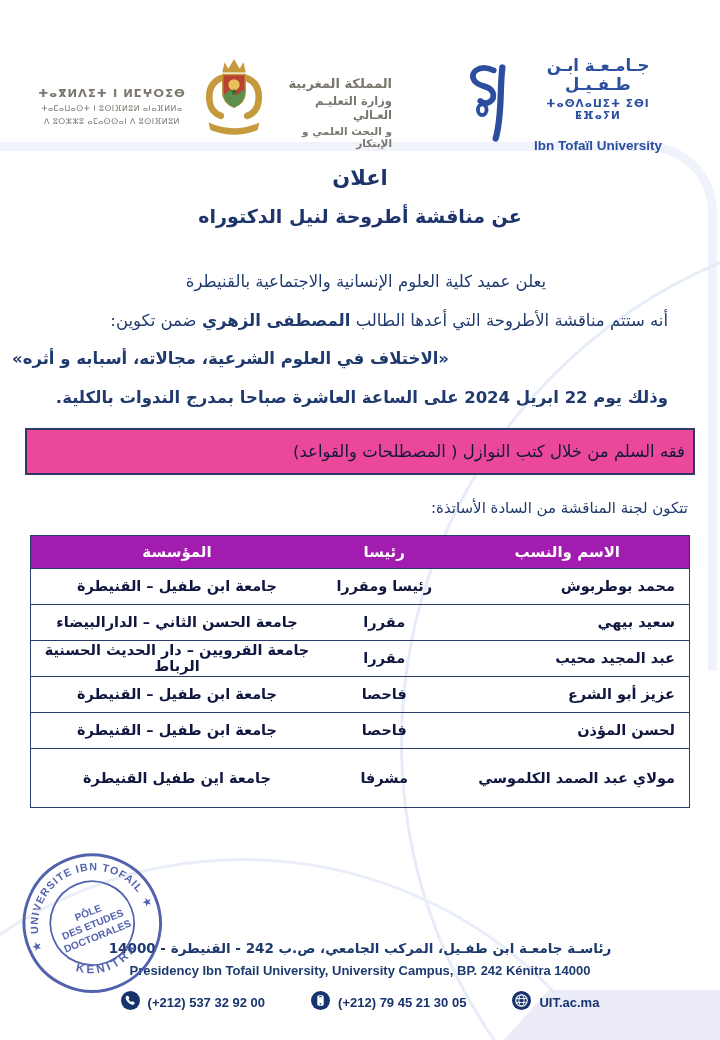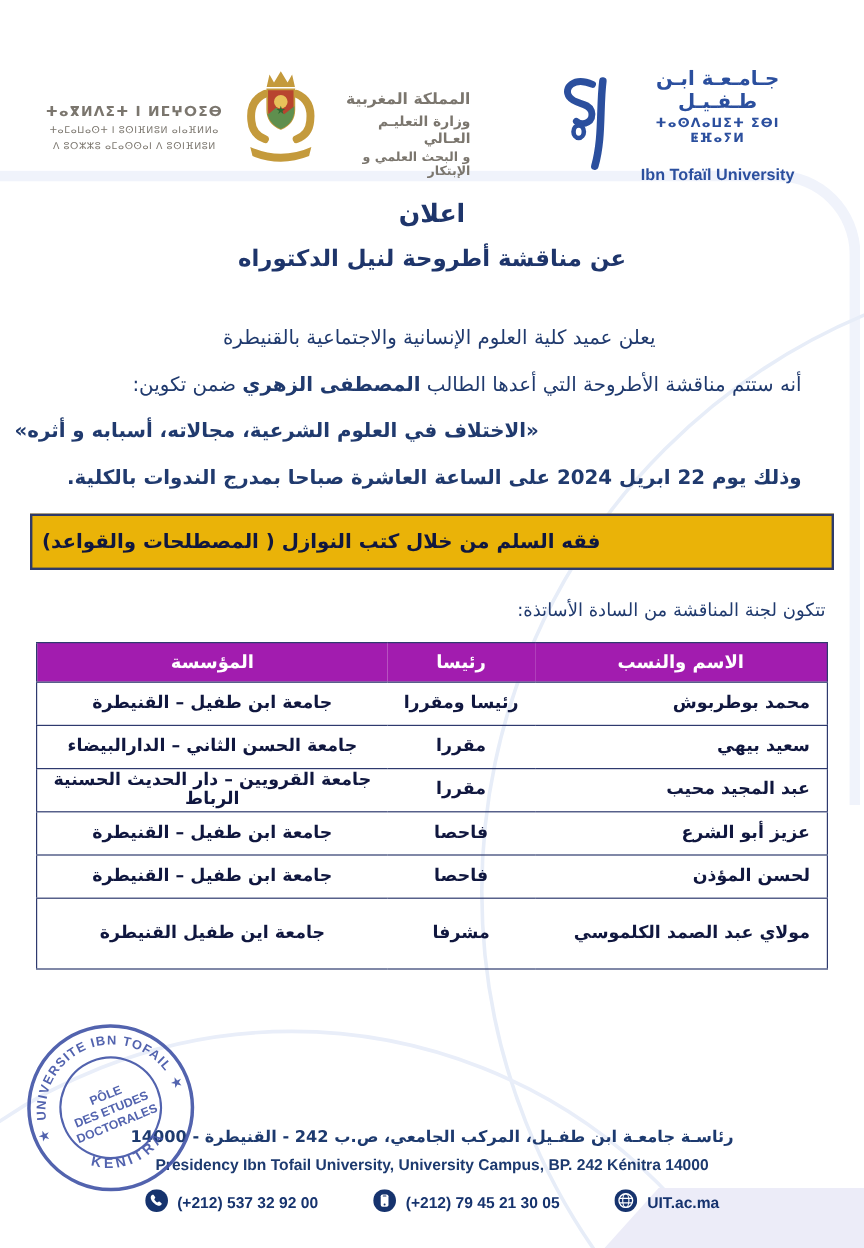--- a/index.html
+++ b/index.html
@@ -31,22 +31,22 @@
   
   .content{position:absolute;top:150px;left:0;right:0;z-index:2;direction:rtl;}
   .title{margin:16px 0 0;text-align:center;font-size:21px;font-weight:bold;color:#1e356b;}
   .subtitle{margin:15px 0 0;text-align:center;font-size:19px;font-weight:bold;color:#1e356b;}
   .content p{margin:0;font-size:16.5px;color:#203a6e;line-height:1.55;padding-left:12px;}
   .p1{margin-top:42px !important;text-align:center;}
   .p2{margin-top:13px !important;text-align:right;padding:0 52px;}
   .p3{margin-top:13px !important;text-align:left;font-weight:bold;}
   .p4{margin-top:13px !important;text-align:right;padding:0 52px;font-weight:bold;}
   .p5{margin-top:16px !important;text-align:center;font-weight:bold;font-size:17px !important;}
-  .subject-box{margin:18px 25px 0;border:2px solid #2f3a68;background:#eab308;
-               padding:12px 8px;text-align:left;font-size:16.5px;font-weight:bold;color:#10173f;}
+  .subject-box{margin:18px 25px 0;border:2px solid #2f3a68;background:#ec4899;
+               padding:12px 8px;text-align:right;font-size:16.5px;font-weight:normal;color:#10173f;}
   .intro{margin-top:22px !important;text-align:right;padding:0 32px;font-size:15px !important;}
   
   table.committee{width:660px;margin:14px auto 0;border-collapse:collapse;direction:rtl;
                   border:1px solid #2e3a6e;}
   table.committee th{background:#a21caf;color:#fff;font-weight:bold;font-size:15px;height:30px;
                      border:1px solid #2e3a6e;border-left:none;border-right:none;}
   table.committee td{border-top:1px solid #2e3a6e;border-bottom:1px solid #2e3a6e;
                      height:33px;font-weight:bold;font-size:14.5px;color:#10173f;}
   td.c-name{text-align:right;padding-right:14px;width:236px;}
   td.c-role{text-align:center;width:124px;}

